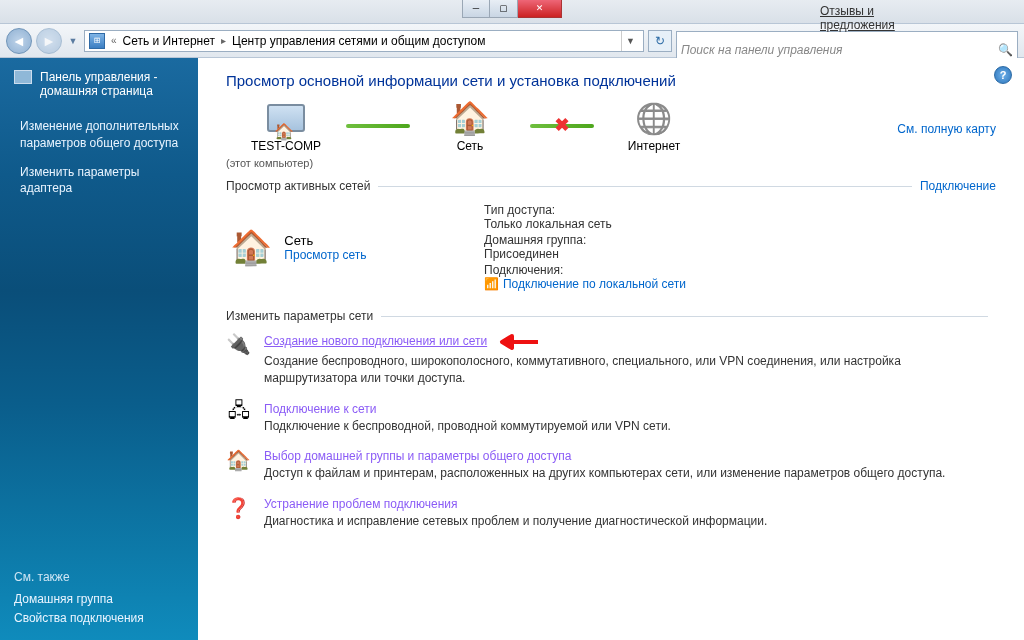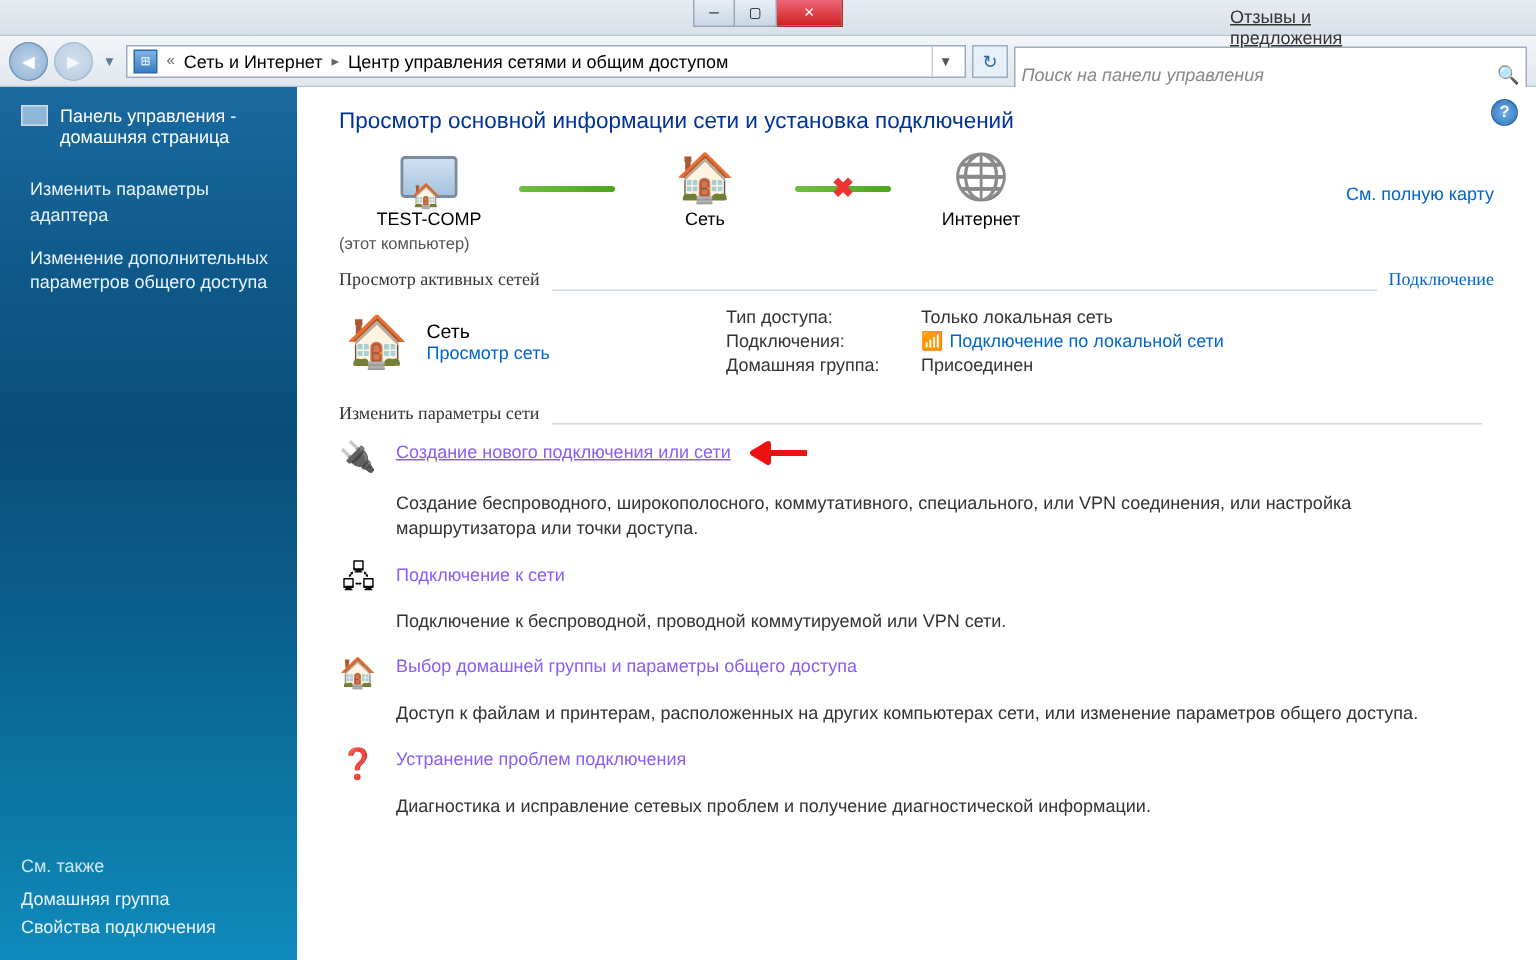--- a/index.html
+++ b/index.html
@@ -52,38 +52,38 @@
   .ico.house { font-size:32px; }
   .ico.globe { font-size:30px; filter:grayscale(1) contrast(.6); }
   .netlink { width:64px; height:4px; border-radius:3px; }
   .netlink.ok { background:linear-gradient(90deg,#6fbf3e,#4da61c); }
   .netlink.bad { background:linear-gradient(90deg,#6fbf3e,#4da61c); position:relative; }
   .netlink.bad::after { content:"✖"; color:#e33; font-size:18px; position:absolute; left:50%; top:-10px; transform:translateX(-50%); font-weight:bold; }
   .fullmap { margin-left:auto; padding-top:6px; }
 
   .subline { color:#555; font-size:11px; margin-top:-2px; margin-bottom:10px; }
 
-  .subhead-row { display:flex; align-items:flex-end; margin:6px 0 4px 0;font-family:Liberation Serif, serif; }
+  .subhead-row { display:flex; align-items:center; margin:6px 0 4px 0; }
   .subhead { font-size:12px; color:#333; }
   .subhead-row .hr { flex:1; height:1px; background:#d0d9e2; margin:0 8px; }
   .subhead-row .right { color:#0066cc; font-size:12px; }
 
   .active-net { display:flex; gap:24px; padding:4px 0 10px 4px; }
   .active-net .left { display:flex; gap:12px; align-items:center; width:230px; }
   .active-net .left .hico { font-size:34px; }
   .active-net .props { flex:1; font-size:12px; }
-  .active-net .props .row { display:flex; margin:2px 0; }
+  .active-net .props .row { display:flex; margin:2px 0;flex-direction:column; }
   .active-net .props .label { width:130px; color:#333; }
   .active-net .props .val { color:#333; }
 
   .task { display:flex; gap:12px; margin:10px 0 14px; }
   .task .tico { width:26px; min-width:26px; height:22px; display:flex; align-items:center; justify-content:center; font-size:20px; }
   .task .tbody .ttl { color:#8b5cf6; font-size:12px; }
   .task .tbody .ttl.und { text-decoration:underline; }
-  .task .tbody .desc { color:#333; font-size:12px; margin-top:16px; line-height:1.45; }
+  .task .tbody .desc { color:#333; font-size:12px; margin-top:2px; line-height:1.45; }
 
   .arrow { display:inline-block; margin-left:8px; padding-top:0; }
   .arrow svg { vertical-align:middle; }
 </style>
 </head>
 <body>
 
 <div class="titlebar">
   <a class="feedback">Отзывы и предложения</a>
   <div class="winbtns">
@@ -115,22 +115,22 @@
 <div class="body">
 
   <div class="sidebar">
     <div class="cp-home">
       <div class="ico"></div>
       <div>
         <div>Панель управления -</div>
         <div>домашняя страница</div>
       </div>
     </div>
+    <a class="tasklink">Изменение дополнительных параметров общего доступа</a>
     <a class="tasklink">Изменить параметры адаптера</a>
-    <a class="tasklink">Изменение дополнительных параметров общего доступа</a>
     <div class="seealso">
       <div class="hdr">См. также</div>
       <a>Домашняя группа</a>
       <a>Свойства подключения</a>
     </div>
   </div>
 
   <div class="content">
     <div class="help">?</div>
     <h1 class="section">Просмотр основной информации сети и установка подключений</h1>
@@ -167,26 +167,26 @@
           <div style="font-size:13px">Сеть</div>
           <a>Просмотр сеть</a>
         </div>
       </div>
       <div class="props">
         <div class="row">
             <span class="label">Тип доступа:</span>
             <span class="val">Только локальная сеть</span>
           </div>
         <div class="row">
+            <span class="label">Домашняя группа:</span>
+            <a class="val">Присоединен</a>
+          </div>
+        <div class="row">
             <span class="label">Подключения:</span>
             <span class="val"><span style="color:#2b7fc4;margin-right:4px;">📶</span><a>Подключение по локальной сети</a></span>
-          </div>
-        <div class="row">
-            <span class="label">Домашняя группа:</span>
-            <a class="val">Присоединен</a>
           </div>
       </div>
     </div>
 
     <div class="subhead-row">
       <span class="subhead">Изменить параметры сети</span>
       <div class="hr"></div>
     </div>
 
     <div class="task">

